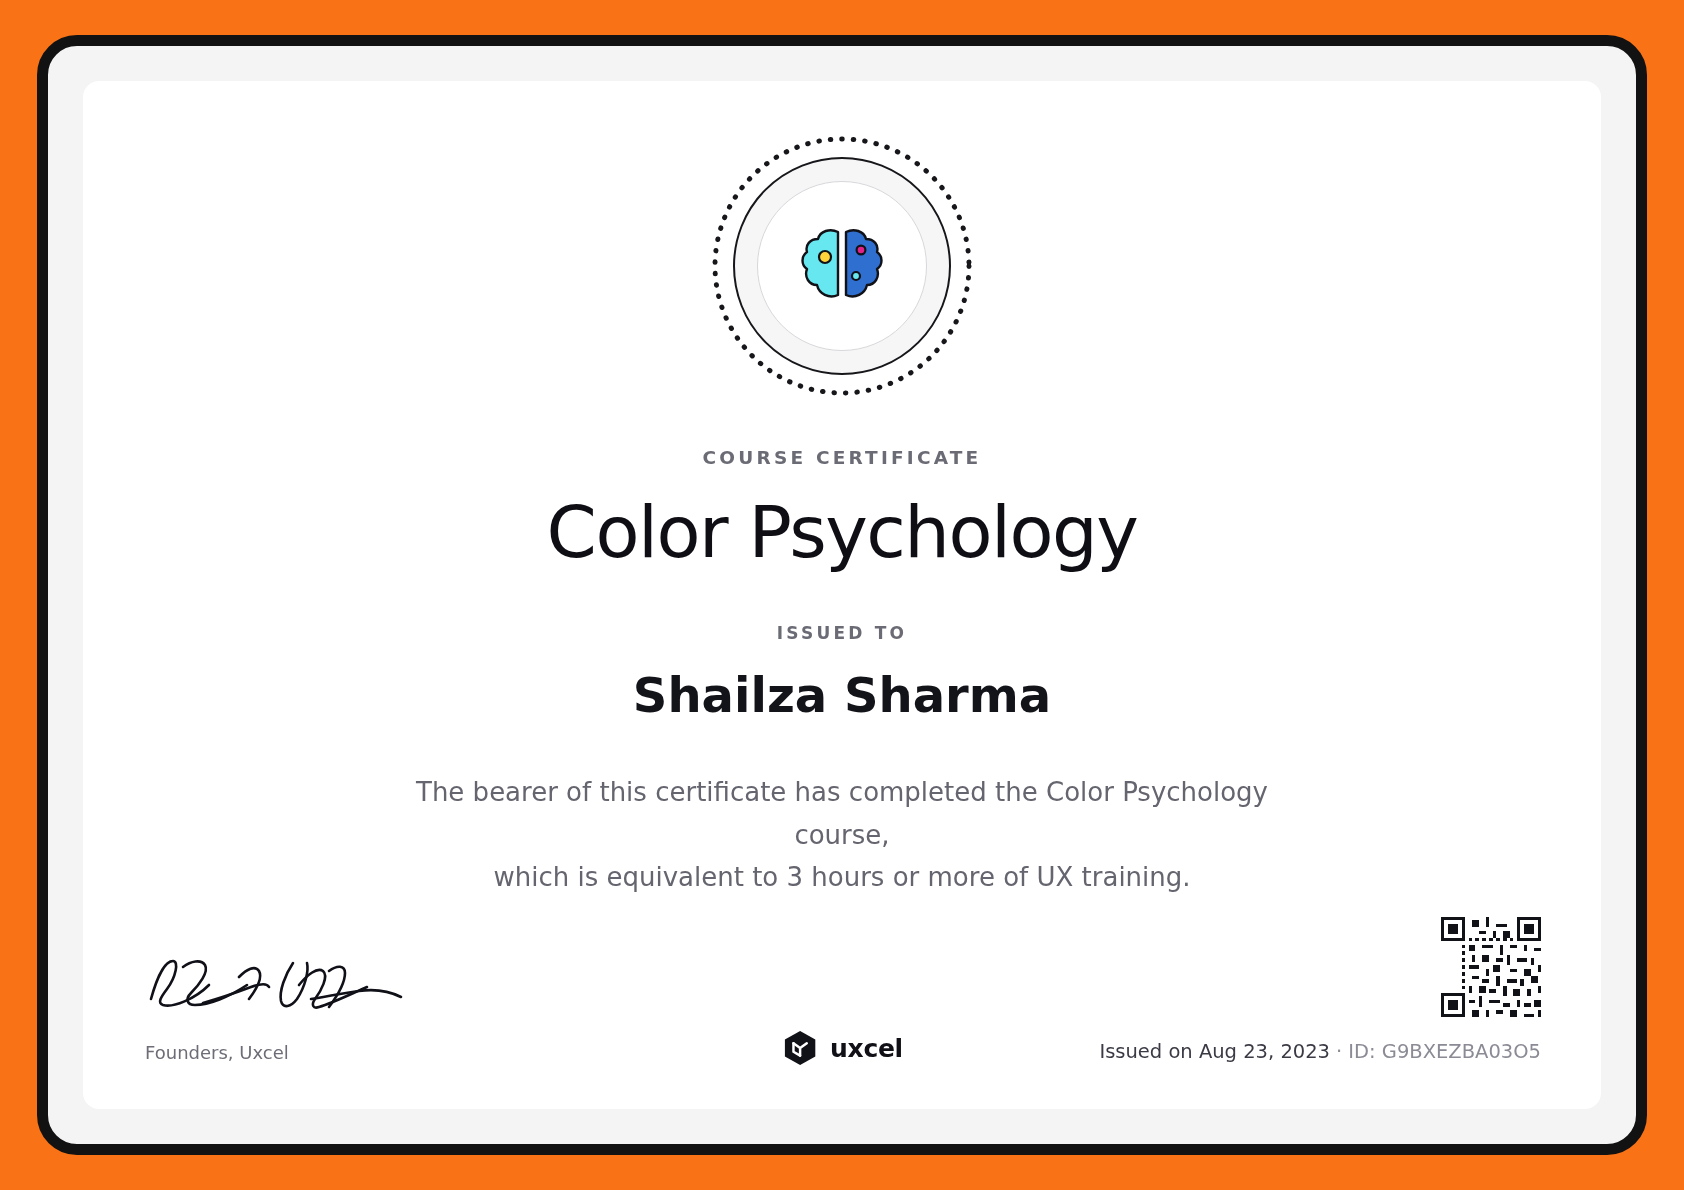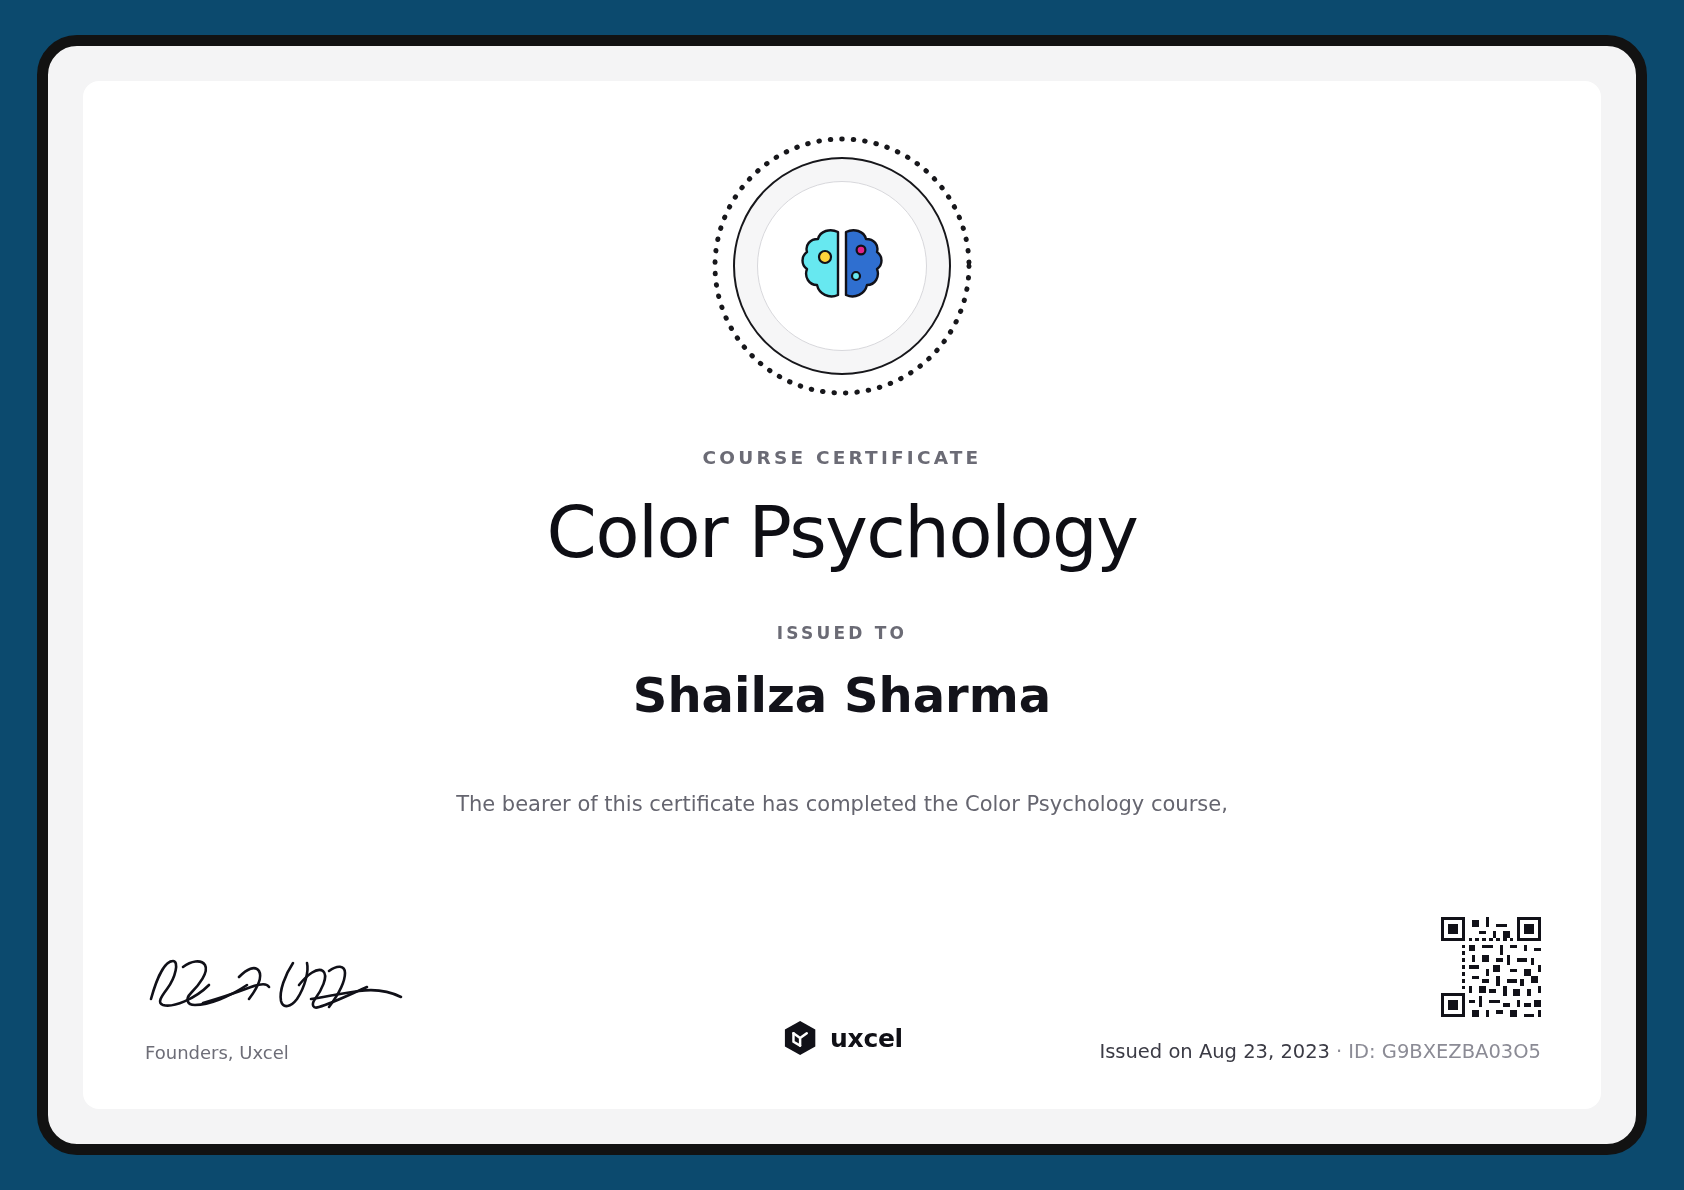--- a/index.html
+++ b/index.html
@@ -8,21 +8,21 @@
     height: 1190px;
     background: #ffffff;
     font-family: "DejaVu Sans", sans-serif;
   }
   .page {
     width: 1684px;
     height: 1190px;
     display: flex;
     align-items: center;
     justify-content: center;
-    background: #0c4a6e;
+    background: #f97316;
   }
   .cert-outer {
     width: 1610px;
     height: 1120px;
     border: 11px solid #121212;
     border-radius: 40px;
     background: #f4f4f5;
     padding: 35px;
     display: flex;
   }
@@ -110,24 +110,25 @@
     text-align: right;
   }
   .recipient {
     margin-top: 24px;
     font-size: 48px;
     font-weight: 700;
     color: #13131a;
     text-align: center;
   }
   .description {
-    margin-top: 64px;
-    font-size: 21px;
+    margin-top: 48px;
+    font-size: 26px;
     line-height: 1.62;
     color: #65656f;
+    text-align: center;
     max-width: 900px;
   }
 
   
   .footer {
     position: absolute;
     left: 60px;
     right: 60px;
     bottom: 40px;
     height: 170px;
@@ -142,21 +143,21 @@
     position: absolute;
     left: 2px;
     bottom: 6px;
     font-size: 18px;
     color: #6d6d77;
   }
   .brand {
     position: absolute;
     left: 50%;
     transform: translateX(-50%);
-    bottom: 12px;
+    bottom: 2px;
     display: flex;
     align-items: center;
     gap: 11px;
   }
   .brand-mark {
     width: 38px;
     height: 38px;
     display: block;
   }
   .brand-name {
@@ -223,20 +224,21 @@
       <div class="kicker">COURSE CERTIFICATE</div>
 
       <h1 class="course-title">Color Psychology</h1>
 
       <div class="issued-to-label">ISSUED TO</div>
 
       <div class="recipient">Shailza Sharma</div>
 
       <div class="description">
         <div>The bearer of this certificate has completed the Color Psychology course,</div>
+        <div>which is equivalent to 3 hours or more of UX training.</div>
       </div>
 
       <div class="footer">
 
         <div class="signature-area">
           <svg class="signature-svg" width="300" height="80" viewBox="0 0 300 80">
             <g fill="none" stroke="#101018" stroke-width="2.6" stroke-linecap="round" stroke-linejoin="round">
               <path d="M8 58 C14 36, 22 20, 30 20 C36 20, 33 36, 24 48 C18 56, 14 62, 20 64 C30 67, 52 58, 66 44"></path>
               <path d="M40 26 C48 20, 58 18, 62 24 C66 31, 56 44, 48 52 C42 58, 44 64, 52 64 C66 64, 86 56, 104 44"></path>
               <path d="M60 62 C74 58, 92 52, 108 46 C116 43, 124 42, 126 46"></path>

